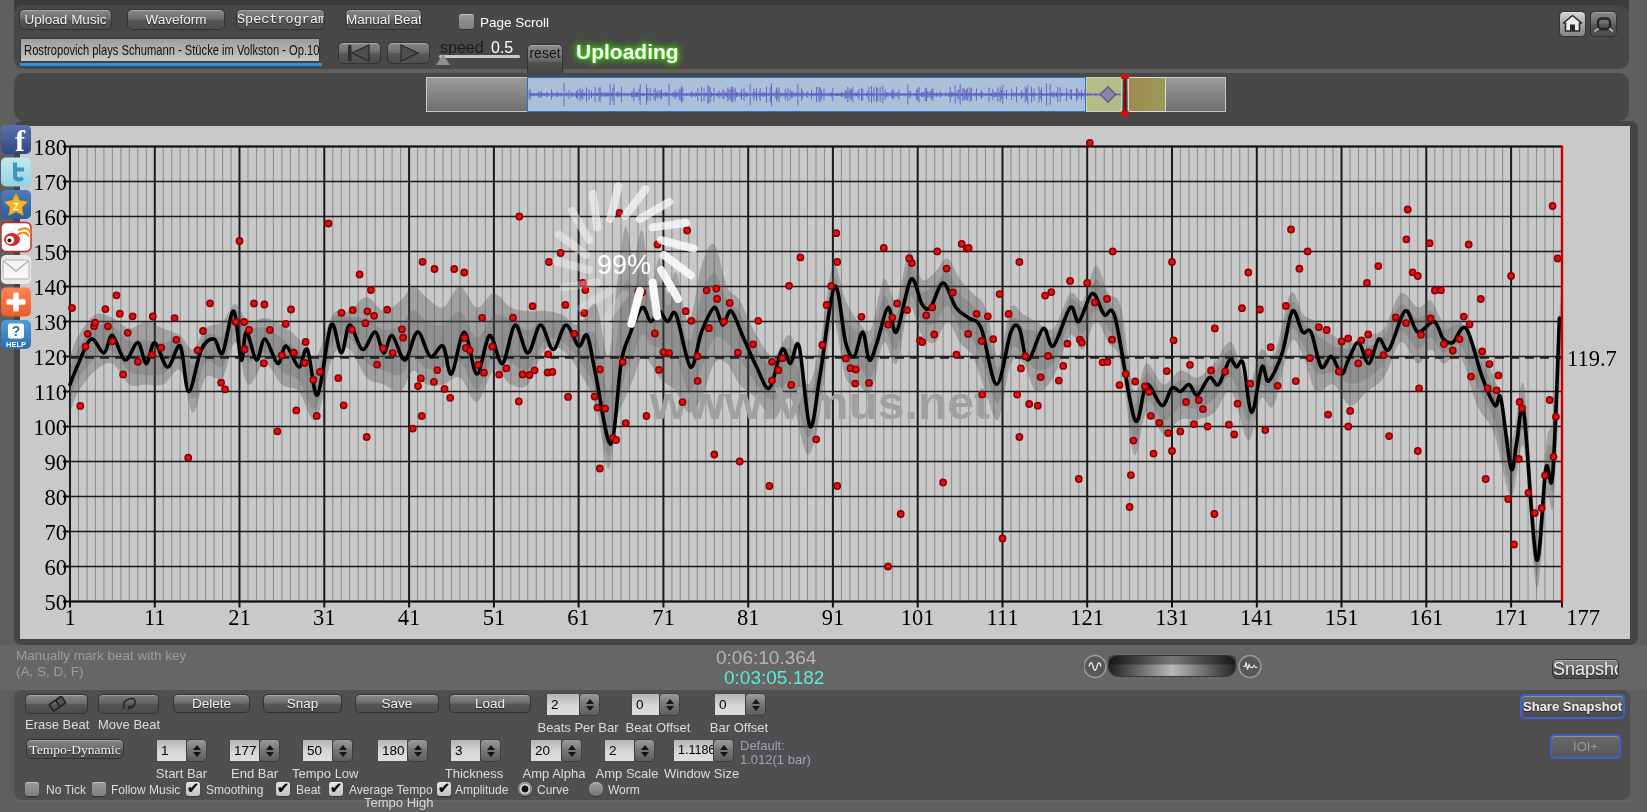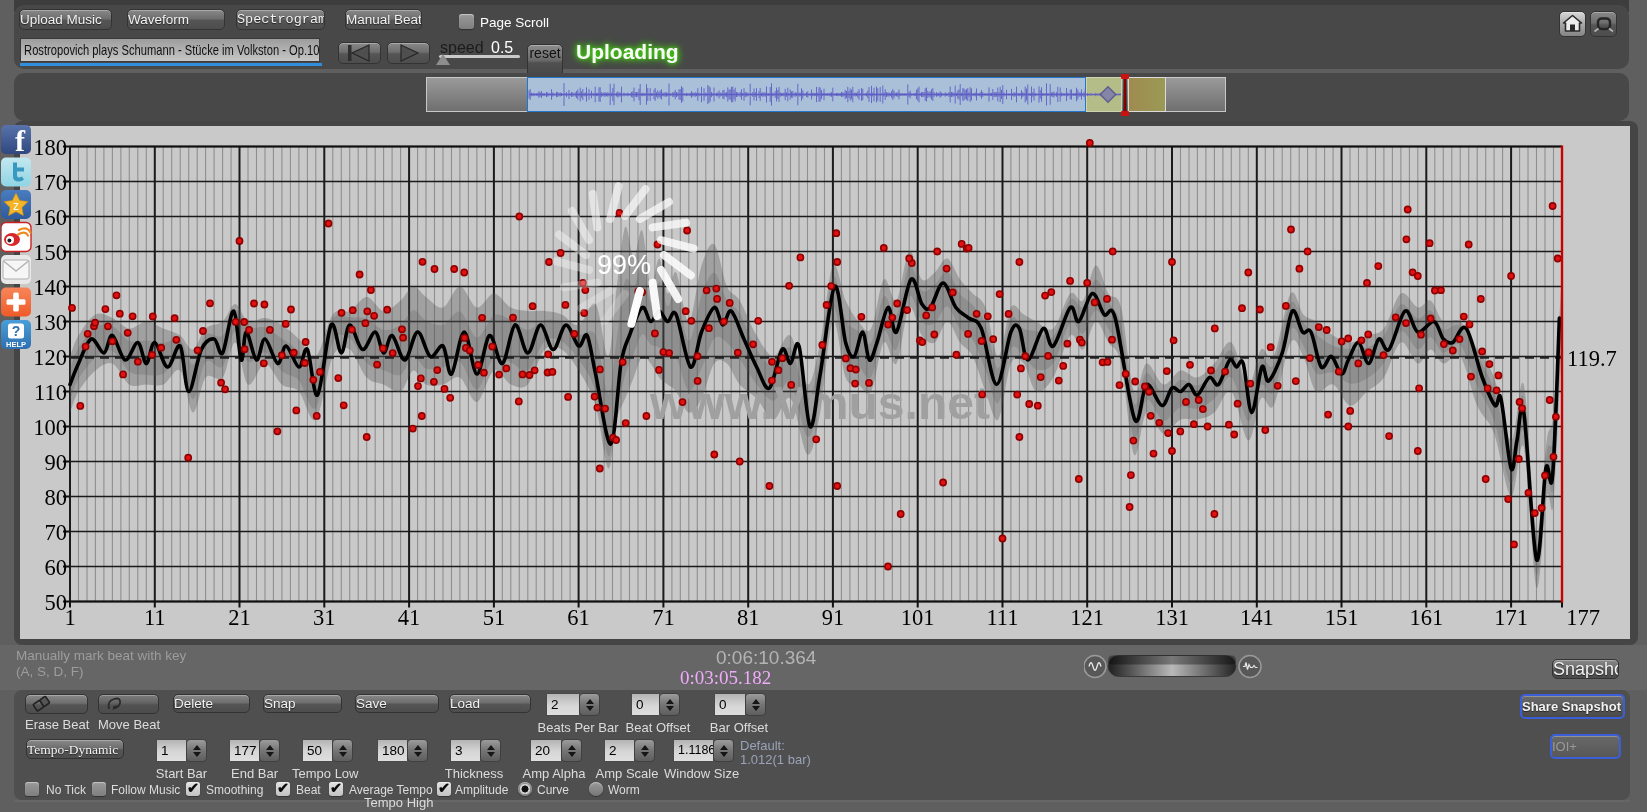--- a/index.html
+++ b/index.html
@@ -1,19 +1,19 @@
 <!DOCTYPE html>
 <html><head><meta charset="utf-8"><title>Tempo</title>
 <style>
 *{margin:0;padding:0;box-sizing:border-box;}
 html,body{width:1647px;height:812px;overflow:hidden;}
 body{background:#5f5f5f;font-family:"Liberation Sans",sans-serif;position:relative;}
 .abs{position:absolute;}
 .panel{position:absolute;left:14px;width:1615px;background:#484848;border-radius:10px;}
-.btn{position:absolute;background:linear-gradient(#898989,#6e6e6e 45%,#555 55%,#4d4d4d);border:1px solid #333;border-radius:5px;color:#f2f2f2;font-size:13.5px;text-align:left;text-shadow:0 1px 1px #222;box-shadow:inset 0 1px 0 rgba(255,255,255,.28);white-space:nowrap;overflow:hidden;}
+.btn{position:absolute;background:linear-gradient(#898989,#6e6e6e 45%,#555 55%,#4d4d4d);border:1px solid #333;border-radius:5px;color:#f2f2f2;font-size:13.5px;text-align:center;text-shadow:0 1px 1px #222;box-shadow:inset 0 1px 0 rgba(255,255,255,.28);white-space:nowrap;overflow:hidden;}
 .btn2{position:absolute;background:linear-gradient(#8c8c8c,#6a6a6a 48%,#505050 56%,#474747);border:1px solid #333;border-radius:5px;color:#111;font-size:14px;text-align:center;box-shadow:inset 0 1px 0 rgba(255,255,255,.3);white-space:nowrap;}
 .sin{position:absolute;background:linear-gradient(#b4b4b4,#d6d6d6 55%,#dedede);border:1px solid #4a4a4a;border-right:none;color:#000;font-size:13.5px;line-height:21px;padding-left:4px;border-radius:1px;overflow:hidden;}
 .sud{position:absolute;width:21px;background:linear-gradient(#9c9c9c,#757575 50%,#5e5e5e);border:1px solid #3f3f3f;border-radius:4px;}
 .sud:before{content:"";position:absolute;left:5.5px;top:4.5px;border:4.5px solid transparent;border-bottom:5.5px solid #151515;border-top:none;}
 .sud:after{content:"";position:absolute;left:5.5px;bottom:4.5px;border:4.5px solid transparent;border-top:5.5px solid #151515;border-bottom:none;}
 .lbl{position:absolute;color:#dcdcdc;font-size:12px;white-space:nowrap;}
 .cb{position:absolute;width:14px;height:14px;border-radius:3px;background:linear-gradient(#9a9a9a,#7f7f7f);box-shadow:inset 0 1px 1px rgba(255,255,255,.45),0 1px 1px rgba(0,0,0,.35);}
 .cbc{background:linear-gradient(#e2e2e2,#c2c2c2);}
 .cbc:before{content:"\2714";position:absolute;left:1px;top:-2.5px;color:#0a0a0a;font-size:14.5px;font-weight:bold;}
 .rad{position:absolute;width:14px;height:14px;border-radius:50%;background:linear-gradient(#9a9a9a,#777);box-shadow:inset 0 1px 1px rgba(255,255,255,.4),0 1px 1px rgba(0,0,0,.35);}
@@ -518,21 +518,21 @@
 <rect x="7" y="3.5" width="16" height="15" rx="2.5" fill="#fff"></rect>
 <text x="15" y="16" font-size="14" font-weight="bold" fill="#2d6fb0" text-anchor="middle" font-family="Liberation Sans,sans-serif">?</text>
 <text x="15" y="26.5" font-size="7.5" font-weight="bold" fill="#fff" text-anchor="middle" font-family="Liberation Sans,sans-serif">HELP</text>
 </g>
 </svg>
 
 <div class="abs" style="left:0;top:645px;width:1647px;height:45px;background:#666666;"></div>
 <div class="lbl" style="left:16px;top:648px;color:#9d9d9d;font-size:13.5px;">Manually mark beat with key</div>
 <div class="lbl" style="left:16px;top:664px;color:#9d9d9d;font-size:13.5px;">(A, S, D, F)</div>
 <div class="abs" style="left:716px;top:647px;color:#b4b4b4;font-size:19px;">0:06:10.364</div>
-<div class="abs" style="left:680px;top:667px;color:#f0abfc;font-size:19px;font-family:Liberation Serif, serif;">0:03:05.182</div>
+<div class="abs" style="left:724px;top:667px;color:#5eead4;font-size:19px;">0:03:05.182</div>
 <svg class="abs" style="left:1084px;top:654px;" width="180" height="25" viewBox="0 0 180 25">
 <circle cx="11" cy="12.5" r="11" fill="#585858" stroke="#9a9a9a" stroke-width="1.5"></circle>
 <path d="M5 12.5 Q7 5 9 12.5 Q11 20 13 12.5 Q15 5 17 12.5" fill="none" stroke="#e8e8e8" stroke-width="1.3"></path>
 <defs>
       <linearGradient id="volg" x1="0" y1="0" x2="1" y2="0">
         <stop offset="0" stop-color="#1e1e1e"></stop>
         <stop offset="0.5" stop-color="#b9b9b9"></stop>
         <stop offset="1" stop-color="#242424"></stop>
       </linearGradient>
     </defs>

